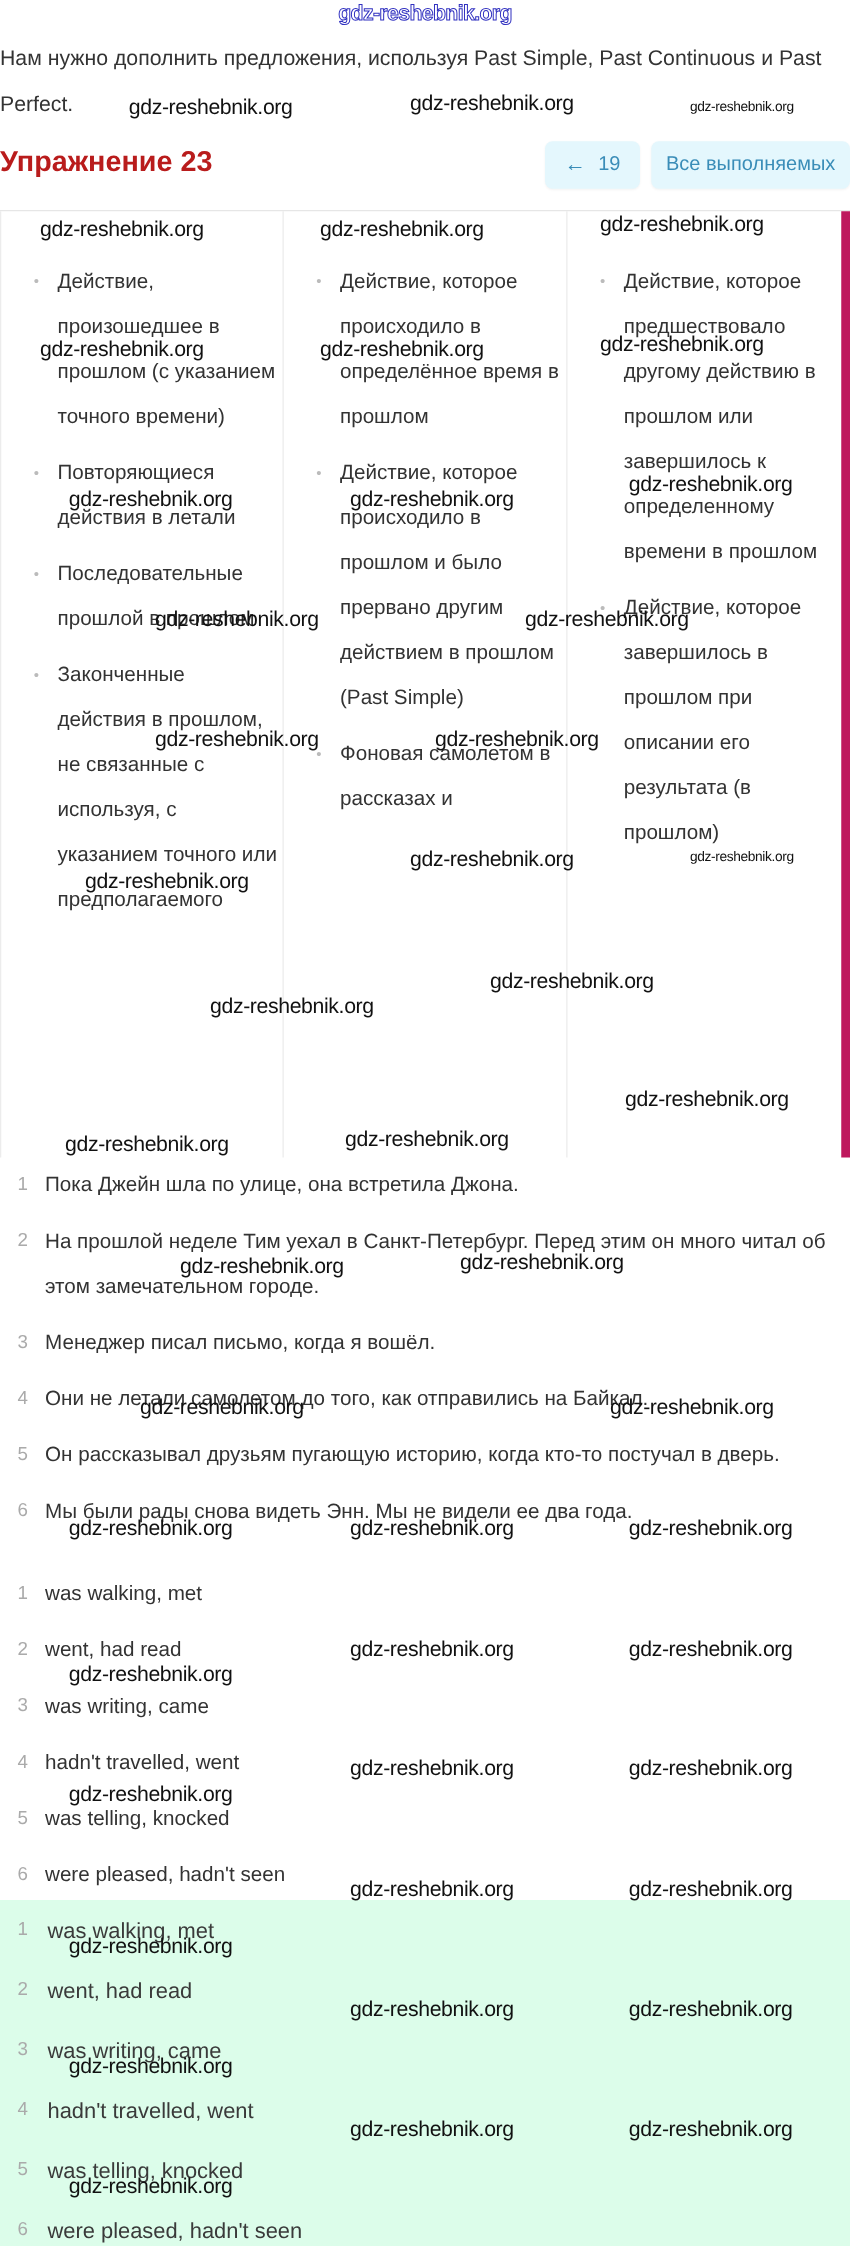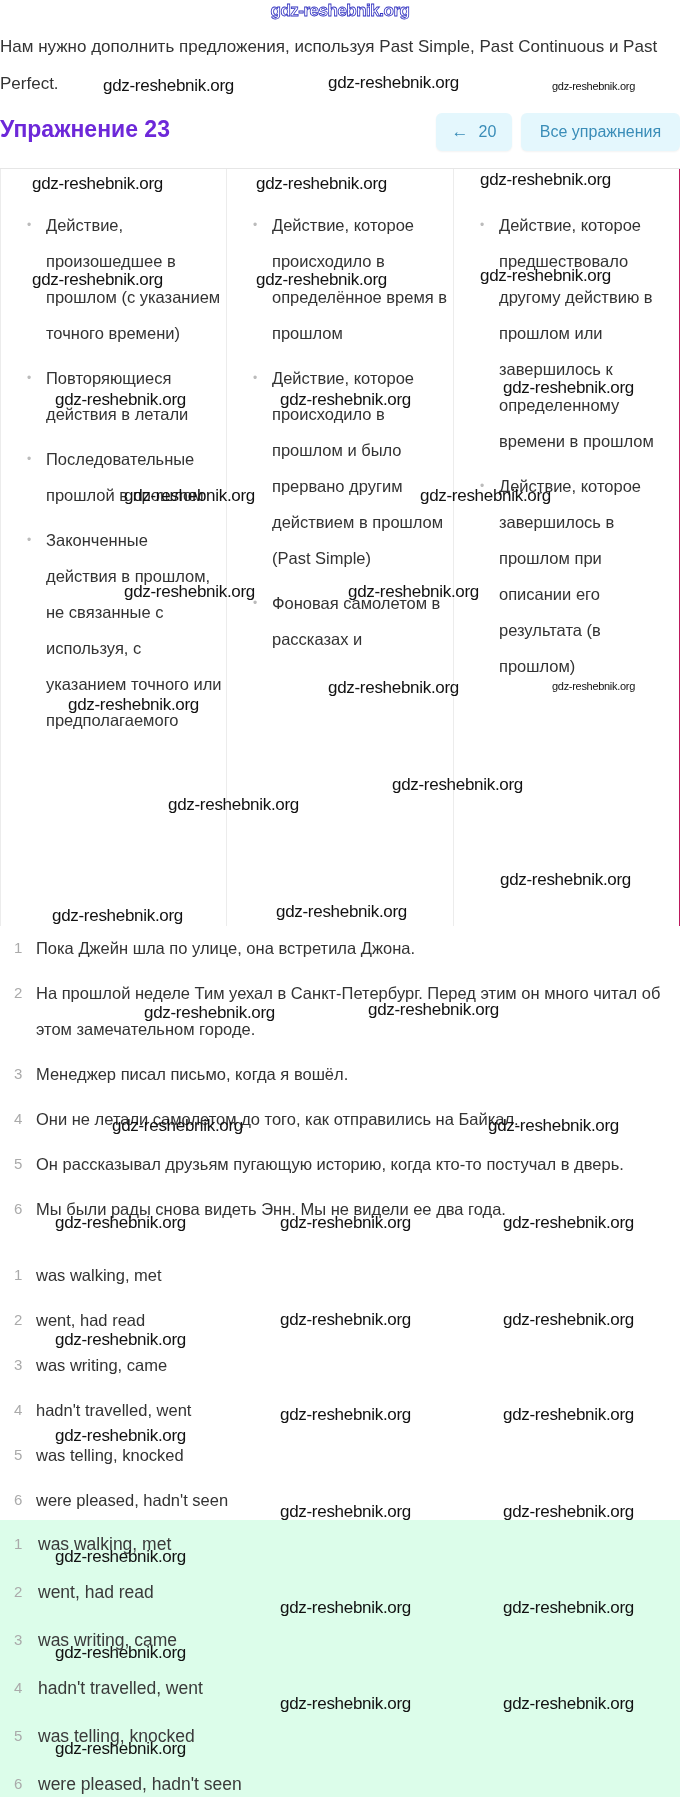--- a/index.html
+++ b/index.html
@@ -3,31 +3,31 @@
 <meta charset="utf-8">
 <style>
   html, body { margin: 0; padding: 0; background: #ffffff; }
   body { width: 680px; height: 1797px; position: relative; overflow: hidden;
          font-family: "Liberation Sans", sans-serif; color: #2b2b2b; }
   .wm { position: absolute; font-family: "Liberation Sans", sans-serif; font-size: 17px; color: #111; white-space: nowrap; letter-spacing: -0.3px; z-index: 5; }
   .wm.small { font-size: 11px; }
   .top-wm { position: absolute; top: 1px; left: 0; width: 680px; text-align: center; font-size: 17px;
             color: #fff; -webkit-text-stroke: 0.8px #3030c0; font-weight: bold; letter-spacing: -0.5px; }
   .intro { position: absolute; left: 0; top: 28px; width: 675px; font-size: 17px; line-height: 37px; color: #333; }
-  .heading { position: absolute; left: 0; top: 116px; font-size: 23px; font-weight: bold; color: #6d28d9; }
+  .heading { position: absolute; left: 0; top: 116px; font-size: 23px; font-weight: bold; color: #b91c1c; }
   .btn { position: absolute; top: 113px; height: 38px; background: #e4f7fd; border-radius: 6px;
          color: #3a8db8; font-size: 16px; display: flex; align-items: center; justify-content: center; box-shadow: 0 1px 2px rgba(0,0,0,0.05); }
   .btn-prev { left: 436px; width: 76px; }
   .btn-all { left: 521px; width: 159px; }
   .btn .arrow { margin-right: 10px; font-size: 17px; }
   .table { position: absolute; left: 0; top: 168px; width: 680px; height: 757px; border-top: 1px solid #e6e6e6; }
   .col { position: absolute; top: 0; height: 757px; border-left: 1px solid #ececec; box-sizing: border-box; }
   .col1 { left: 0; width: 226px; }
   .col2 { left: 226px; width: 227px; }
-  .col3 { left: 453px; width: 227px; border-right: 1px solid #be185d; }
+  .col3 { left: 453px; width: 227px; border-right: 7px solid #be185d; }
   .col ul { list-style: none; margin: 0; padding: 0; position: absolute; top: 38px; left: 0; right: 0; }
   .col li { position: relative; padding-left: 45px; padding-right: 4px; font-size: 16.5px; line-height: 36px; color: #333; margin-bottom: 9px; }
   .col li::before { content: "•"; position: absolute; left: 26px; top: 0; color: #bbb; font-size: 12px; }
   .sent { position: absolute; left: 0; top: 930px; width: 680px; }
   .row { position: relative; padding-left: 36px; font-size: 16.5px; line-height: 36px; color: #333; }
   .row .num { position: absolute; left: 14px; top: 0; color: #aaa; font-size: 15px; }
   .sent .row { margin-bottom: 9px; }
   .ans { position: absolute; left: 0; top: 1257px; width: 680px; }
   .ans .row { margin-bottom: 9px; }
   .green { position: absolute; left: 0; top: 1520px; width: 680px; height: 277px; background: #dcfdea; }
@@ -38,23 +38,23 @@
 <body>
 
 <div class="top-wm">gdz-reshebnik.org</div>
 
 <div class="intro">Нам нужно дополнить предложения, используя Past Simple, Past Continuous и Past Perfect.</div>
 
 <div class="heading">Упражнение 23</div>
 
 <div class="btn btn-prev">
   <span class="arrow">←</span>
-  <span>20</span>
+  <span>19</span>
 </div>
-<div class="btn btn-all">Все упражнения</div>
+<div class="btn btn-all">Все выполняемых</div>
 
 <div class="table">
   <div class="col col1">
     <ul>
       <li>Действие, произошедшее в прошлом (с указанием точного времени)</li>
       <li>Повторяющиеся действия в летали</li>
       <li>Последовательные прошлой в прошлом</li>
       <li>Законченные действия в прошлом, не связанные с используя, с указанием точного или предполагаемого</li>
     </ul>
   </div>

